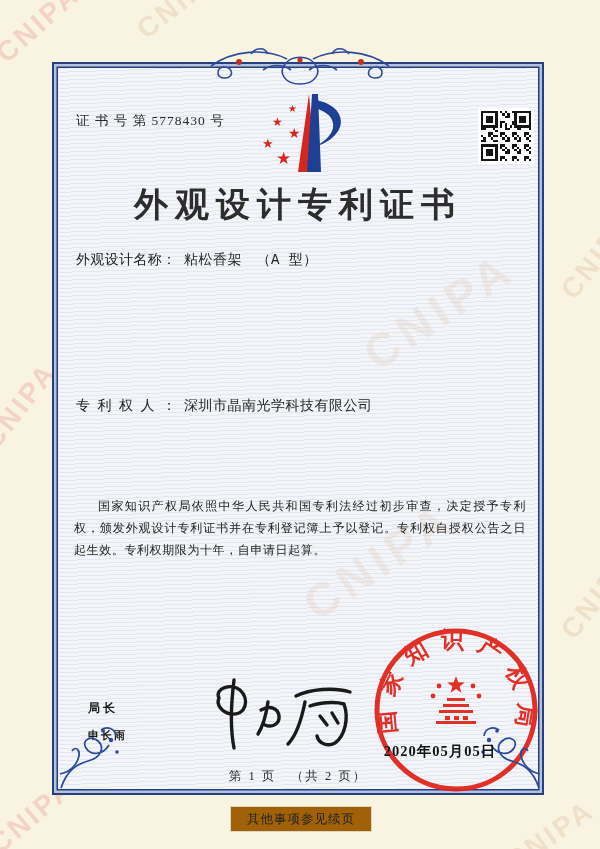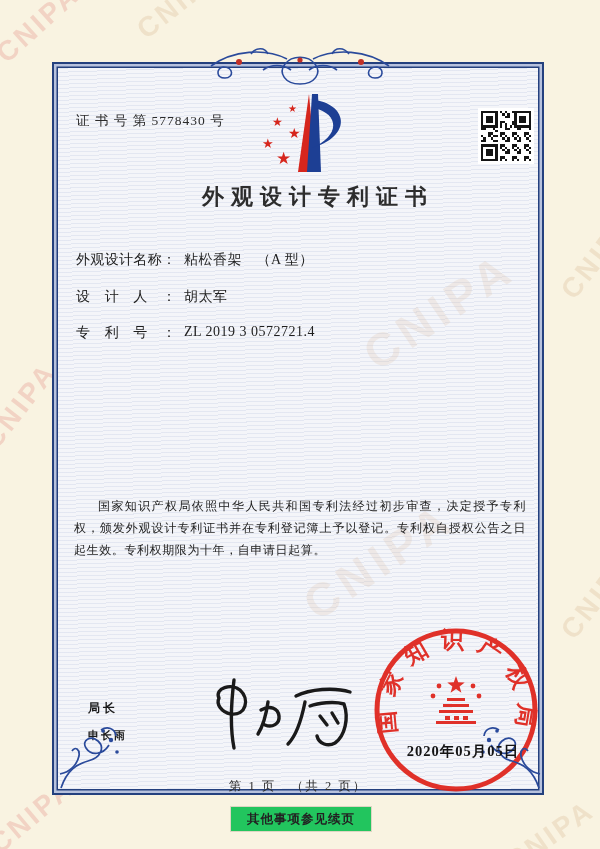--- a/index.html
+++ b/index.html
@@ -24,57 +24,57 @@
 
   .cert-no{position:absolute;left:22px;top:36px;font-size:13.5px;color:#2b2b2b;
            letter-spacing:1px;margin-top:12px;}
 
   .logo{position:absolute;left:194px;top:26px;width:112px;height:94px;}
   .qr{position:absolute;left:424px;top:44px;width:56px;height:56px;background:#fff;
       padding:3px;box-sizing:border-box;}
   .qr svg{width:100%;height:100%;display:block;}
 
   .title{position:absolute;left:0;top:118px;width:100%;text-align:center;
-         font-size:22px;font-weight:bold;color:#2d2d2d;letter-spacing:7px;padding-left:20px;}
-
-  .row{position:absolute;left:22px;right:16px;height:20px;font-size:14px;color:#1e1e1e;}
+         font-size:34px;font-weight:bold;color:#2d2d2d;letter-spacing:7px;}
+
+  .row{position:absolute;left:22px;right:16px;height:20px;font-size:14px;color:#1e1e1e;font-family:Liberation Mono, monospace;}
   .lbl{display:inline-block;width:100px;text-align:justify;text-align-last:justify;
        vertical-align:top;font-weight:500;}
   .val{margin-left:8px;letter-spacing:.5px;}
   .val-sm{font-size:13px;letter-spacing:0;}
   .pair-right{position:absolute;left:296px;top:0;white-space:nowrap;}
 
   .body-text{position:absolute;left:20px;right:16px;top:432px;color:#222;}
   .body-text p{margin:0;text-indent:2em;font-size:12px;line-height:1.82;
                letter-spacing:.6px;text-align:justify;}
 
   .role{position:absolute;left:34px;top:636px;font-size:12px;font-weight:bold;
         color:#1a1a1a;letter-spacing:3px;
         font-family:"Liberation Sans","DejaVu Sans",sans-serif;}
   .signer{position:absolute;left:34px;top:664px;font-size:11px;font-weight:bold;
           color:#1a1a1a;letter-spacing:2px;
           font-family:"Liberation Sans","DejaVu Sans",sans-serif;}
   .sig{position:absolute;left:150px;top:610px;width:170px;height:92px;}
 
   .seal{position:absolute;left:316px;top:560px;width:172px;height:172px;opacity:.93;}
-  .seal-date{position:absolute;left:324px;top:678px;width:170px;text-align:center;
+  .seal-date{position:absolute;left:301px;top:678px;width:170px;text-align:center;
              font-size:14.5px;font-weight:bold;color:#141414;letter-spacing:1px;z-index:5;}
 
   .page-no{position:absolute;left:0;top:704px;width:100%;text-align:center;
-           font-size:12.5px;color:#2b2b2b;letter-spacing:2px;margin-top:10px;}
+           font-size:12.5px;color:#2b2b2b;letter-spacing:2px;}
 
   .corner{position:absolute;width:66px;height:74px;}
   .corner-bl{left:3px;top:652px;}
   .corner-br{left:423px;top:652px;transform:scaleX(-1);}
 
   .ornament{position:absolute;left:203px;top:42px;width:194px;height:48px;z-index:3;}
 
   .note-box{position:absolute;left:230px;top:806px;width:140px;height:24px;
-            background:#22c55e;border:1px solid #ddd6c2;text-align:center;
-            line-height:24px;font-size:12.5px;color:#222;letter-spacing:1px;font-weight:bold;}
+            background:#a16207;border:1px solid #ddd6c2;text-align:center;
+            line-height:24px;font-size:12.5px;color:#222;letter-spacing:1px;}
 </style>
 </head>
 <body>
 
 <span class="wm wm-pink" style="left:-12px;top:8px;transform:rotate(-42deg);">CNIPA</span>
 <span class="wm" style="left:130px;top:-14px;transform:rotate(-38deg);">CNIPA</span>
 <span class="wm" style="left:548px;top:240px;transform:rotate(-52deg);">CNIPA</span>
 <span class="wm wm-pink" style="left:-30px;top:390px;transform:rotate(-52deg);">CNIPA</span>
 <span class="wm" style="left:548px;top:580px;transform:rotate(-52deg);">CNIPA</span>
 <span class="wm wm-pink" style="left:-18px;top:800px;transform:rotate(-40deg);">CNIPA</span>
@@ -299,25 +299,22 @@
         <rect x="18" y="20" width="1" height="1" fill="#141414"></rect>
         <rect x="20" y="20" width="1" height="1" fill="#141414"></rect>
       </svg>
   </div>
 
   <div class="title">外观设计专利证书</div>
 
   <div class="row" style="top:187px">
     <span class="lbl">外观设计名称：</span><span class="val">粘松香架　（A 型）</span>
   </div>
-  <div class="row" style="top:224px">
-    <span class="lbl">设计人：</span><span class="val">胡太军</span>
-  </div>
-  <div class="row" style="top:260px">
-    <span class="lbl">专利号：</span><span class="val">ZL 2019 3 0572721.4</span>
+  <div class="row" style="top:333px">
+    <span class="lbl">专利权人：</span><span class="val">深圳市晶南光学科技有限公司</span>
   </div>
 
   <div class="body-text">
     <p>国家知识产权局依照中华人民共和国专利法经过初步审查，决定授予专利权，颁发外观设计专利证书并在专利登记簿上予以登记。专利权自授权公告之日起生效。专利权期限为十年，自申请日起算。</p>
   </div>
 
   <div class="role">局长</div>
   <div class="signer">申长雨</div>
 
   <div class="sig">

